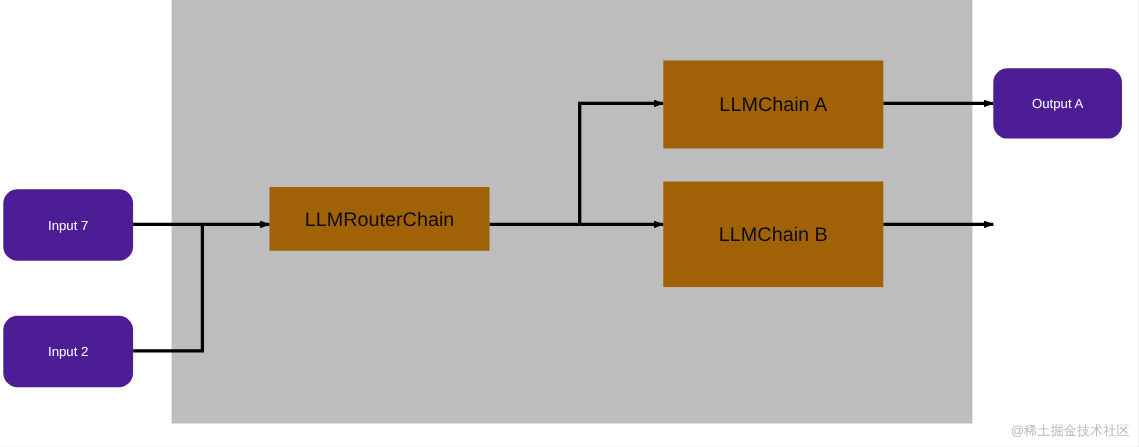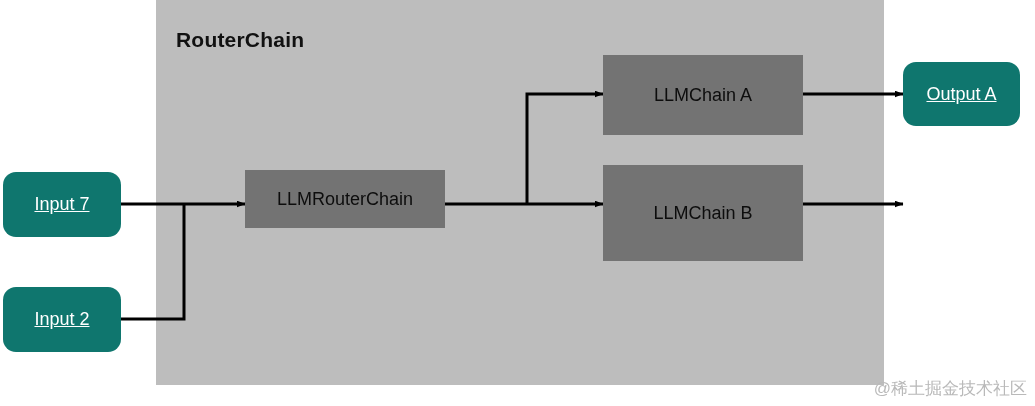--- a/index.html
+++ b/index.html
@@ -39,28 +39,27 @@
   
   .node {
     position: absolute;
     display: flex;
     align-items: center;
     justify-content: center;
     box-sizing: border-box;
     white-space: nowrap;
   }
   .node-io {
-    background: #0f766e;
+    background: #4c1d95;
     border-radius: 13px;
     color: #ffffff;
-    font-size: 18px;
-    text-decoration: underline;
+    font-size: 12px;
   }
   .node-chain {
-    background: #737373;
+    background: #a16207;
     border-radius: 0px;
     color: #0d0d0d;
     font-size: 18px;
   }
   
   #node-input-1   { left: 3px;   top: 172px; width: 118px; height: 65px; }
   #node-input-2   { left: 3px;   top: 287px; width: 118px; height: 65px; justify-content: center; }
   #node-router    { left: 245px; top: 170px; width: 200px; height: 58px; }
   #node-chain-a   { left: 603px; top: 55px;  width: 200px; height: 80px; }
   #node-chain-b   { left: 603px; top: 165px; width: 200px; height: 96px; }
@@ -78,32 +77,31 @@
   }
   #wires path, #wires line {
     stroke: #000000;
     stroke-width: 3;
     fill: none;
   }
   .watermark {
     position: absolute;
     right: 8px;
     bottom: 6px;
-    font-size: 17px;
+    font-size: 12px;
     color: #b9b9b9;
     white-space: nowrap;
   }
 </style>
 </head>
 <body>
 
 <div id="canvas">
 
   <div class="panel"></div>
-  <div class="panel-title">RouterChain</div>
 
   <svg id="wires" viewBox="0 0 1035 406" xmlns="http://www.w3.org/2000/svg">
     <defs>
       <marker id="arrowhead" markerWidth="9" markerHeight="7" refX="8.5" refY="3.5" orient="auto" markerUnits="userSpaceOnUse">
         <polygon points="0 0, 9 3.5, 0 7" fill="#000000"></polygon>
       </marker>
     </defs>
 
     <line x1="121" y1="204" x2="245" y2="204" marker-end="url(#arrowhead)"></line>
 

